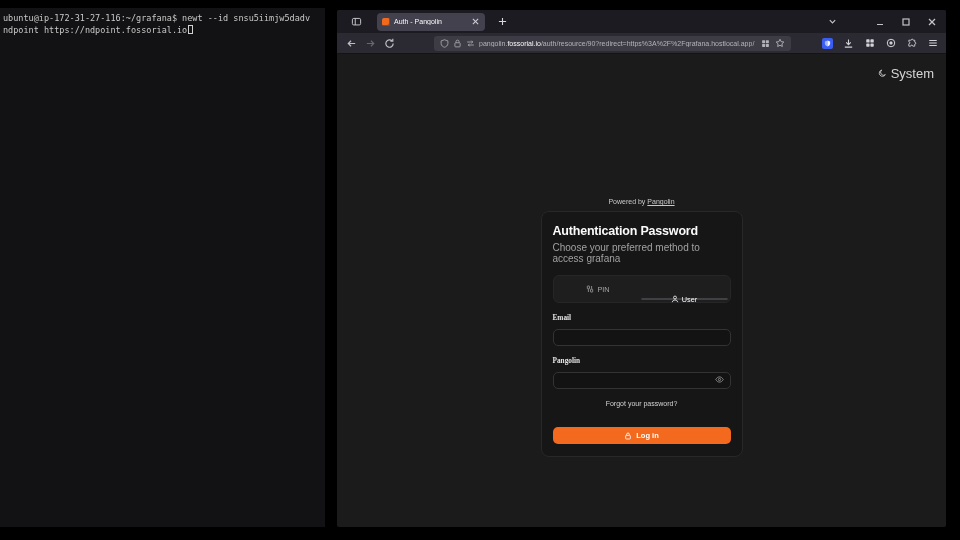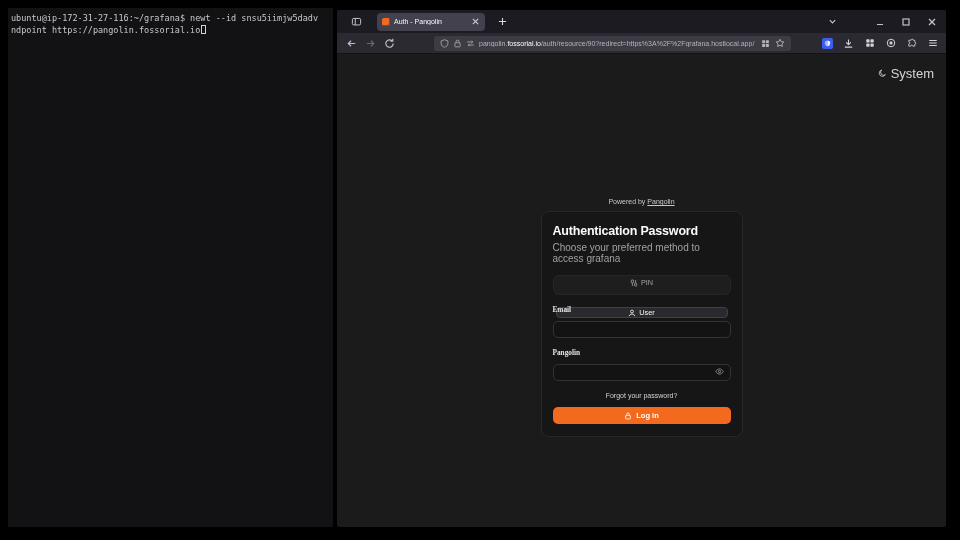--- a/index.html
+++ b/index.html
@@ -2,21 +2,21 @@
 <html><head>
 <meta charset="utf-8">
 <style>
   * { margin:0; padding:0; box-sizing:border-box; }
   html,body { width:960px; height:540px; background:#000; overflow:hidden; }
   body { font-family:"Liberation Sans", sans-serif; }
   .screen { position:relative; width:960px; height:540px; background:#000; }
 
   
   .terminal {
-    position:absolute; left:8px; top:8px; width:325px; height:519px;
+    position:absolute; left:0; top:8px; width:325px; height:519px;
     background:#121214; color:#c9c9c9;
     font-family:"DejaVu Sans Mono", monospace;
     font-size:8.5px; line-height:12px;
     padding:4px 3px;
   }
   .term-cursor {
     display:inline-block; width:5px; height:9px;
     border:1px solid #d2d2d2; vertical-align:-1px; margin-left:1px;
   }
 
@@ -73,53 +73,53 @@
   .powered { text-align:center; font-size:7px; color:#c9c9c9; margin-bottom:6px; }
   .powered a { color:#c9c9c9; text-decoration:underline; cursor:pointer; }
   .card {
     background:#161616; border:1px solid #282828; border-radius:8px;
     padding:12px 11px 12px;
   }
   .card-title { font-size:12.5px; font-weight:700; color:#fafafa; letter-spacing:-.2px; }
   .card-sub { font-size:10px; color:#a1a1a1; margin-top:4px; }
   .seg-tabs {
     margin-top:11px; background:#1e1e1e; border:1px solid #262626; border-radius:6px;
-    padding:2px; display:flex; height:20px;flex-direction:column;
+    padding:2px; display:flex; height:28px;
   }
   .seg {
     flex:1; display:flex; align-items:center; justify-content:center; gap:3px;
     font-size:7.3px; color:#a3a3a3; border-radius:4px; cursor:pointer;
   }
   .seg.active { background:#2a2a2e; border:1px solid #414145; color:#fafafa;margin-top:20px; }
   .f-label { font-size:7.3px; font-weight:600; color:#e5e5e5; margin:10px 0 4px;font-family:Liberation Serif, serif; }
   .f-input {
     width:100%; height:17px; background:#131313; border:1px solid #333;
     border-radius:5px; color:#e5e5e5; font-size:7.5px; padding:0 6px; outline:none;
     font-family:"Liberation Sans", sans-serif;
   }
   .pw-row { position:relative; }
   .eye { position:absolute; right:6px; top:50%; transform:translateY(-50%); color:#9a9a9a;
     width:10px; height:10px; display:flex; align-items:center; justify-content:center; }
   .forgot { text-align:center; font-size:7px; color:#d4d4d4; margin-top:11px; cursor:pointer; }
   .login-btn {
-    margin-top:8px; width:100%; height:17px; background:#f3691e; border:none;
+    margin-top:20px; width:100%; height:17px; background:#f3691e; border:none;
     border-radius:5px; display:flex; align-items:center; justify-content:center; gap:4px;
     color:#fff; font-size:7.5px; font-weight:600; cursor:pointer;
     font-family:"Liberation Sans", sans-serif;
   }
   svg { display:block; }
 </style>
 </head>
 <body>
 
 <div class="screen">
 
   <div class="terminal">
     <div>ubuntu@ip-172-31-27-116:~/grafana$ newt --id snsu5iimjw5dadv</div>
-    <div><span>ndpoint https://pangolin.fossorial.io</span><span class="term-cursor"></span></div>
+    <div><span>ndpoint https://ndpoint.fossorial.io</span><span class="term-cursor"></span></div>
   </div>
 
   <div class="browser">
 
     <div class="tabbar">
       <div class="ffview">
         <svg width="11" height="11" viewBox="0 0 16 16" fill="none" stroke="currentColor" stroke-width="1.4">
             <rect x="2" y="3.5" width="12" height="9.5" rx="2"></rect>
             <line x1="6.2" y1="3.5" x2="6.2" y2="13"></line>
           </svg>

